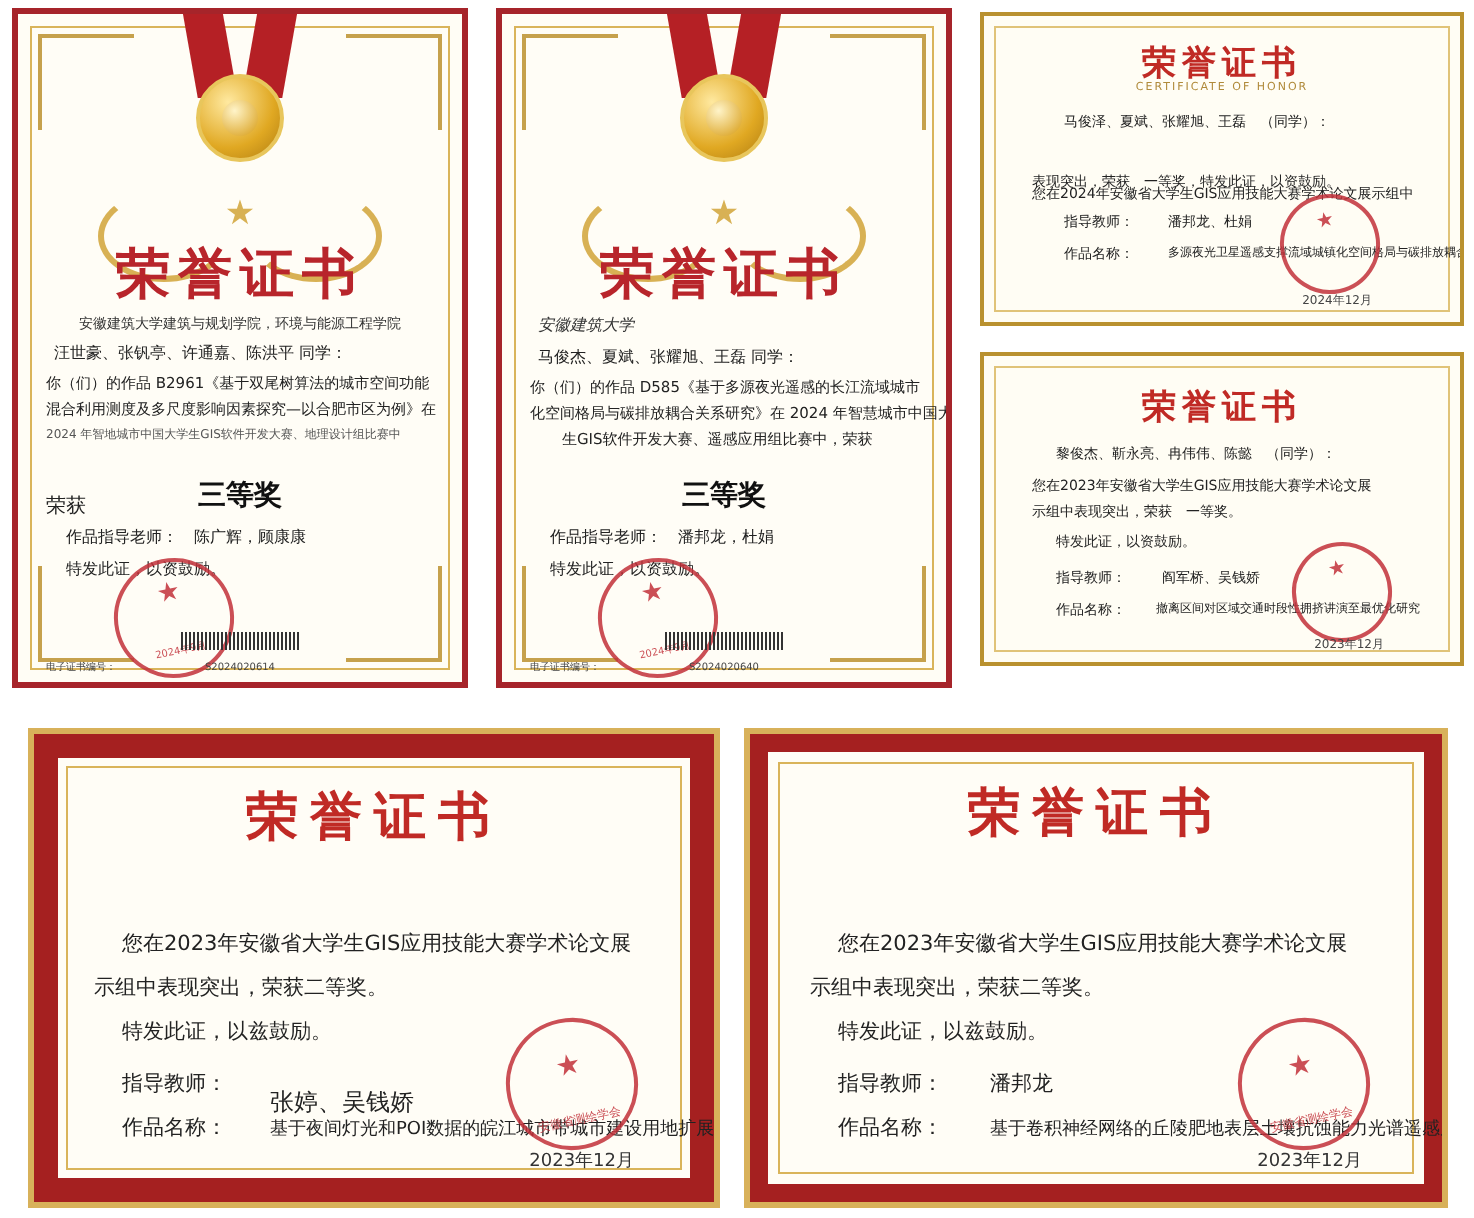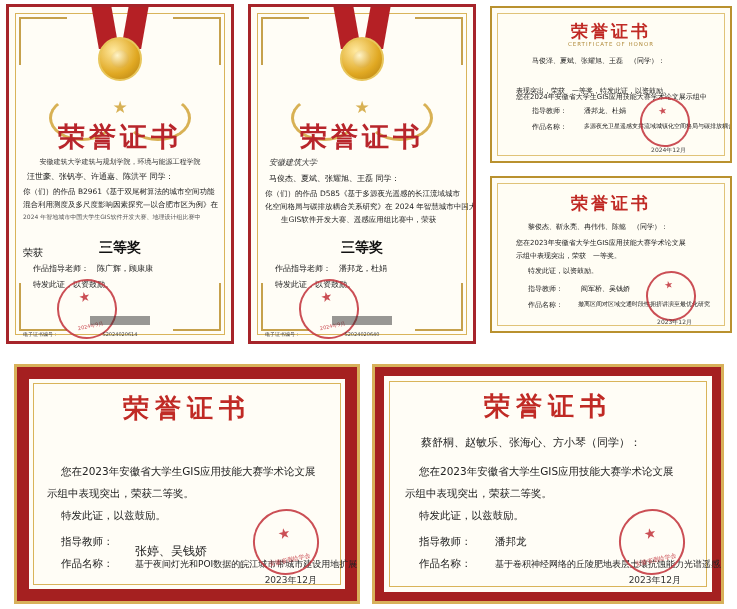--- a/index.html
+++ b/index.html
@@ -272,21 +272,20 @@
   </div>
   <div class="txt" style="bottom:14px;right:40px;font-size:9px;color:#333;">2023年12月</div>
 </div>
 
 <div class="cert big" style="left:372px;top:364px;width:352px;height:240px;">
   <div class="red-edge thin"></div>
   <div class="inner" style="inset:14px;border:1px solid #d9b45a;"></div>
 
   <div class="wtitle" style="top:22px;font-size:26px;letter-spacing:6px;">荣誉证书</div>
 
-  <div class="txt" style="top:68px;left:46px;font-size:11px;">蔡舒桐、赵敏乐、张海心、方小琴（同学）：</div>
   <div class="txt" style="top:98px;left:44px;font-size:10.5px;">您在2023年安徽省大学生GIS应用技能大赛学术论文展</div>
   <div class="txt" style="top:120px;left:30px;font-size:10.5px;">示组中表现突出，荣获二等奖。</div>
   <div class="txt" style="top:142px;left:44px;font-size:10.5px;">特发此证，以兹鼓励。</div>
 
   <div class="txt" style="top:168px;left:44px;font-size:10.5px;">指导教师：</div>
   <div class="txt" style="top:168px;left:120px;font-size:10.5px;">潘邦龙</div>
 
   <div class="txt" style="top:190px;left:44px;font-size:10.5px;">作品名称：</div>
   <div class="txt" style="top:191px;left:120px;font-size:9px;">基于卷积神经网络的丘陵肥地表层土壤抗蚀能力光谱遥感反演</div>
 

